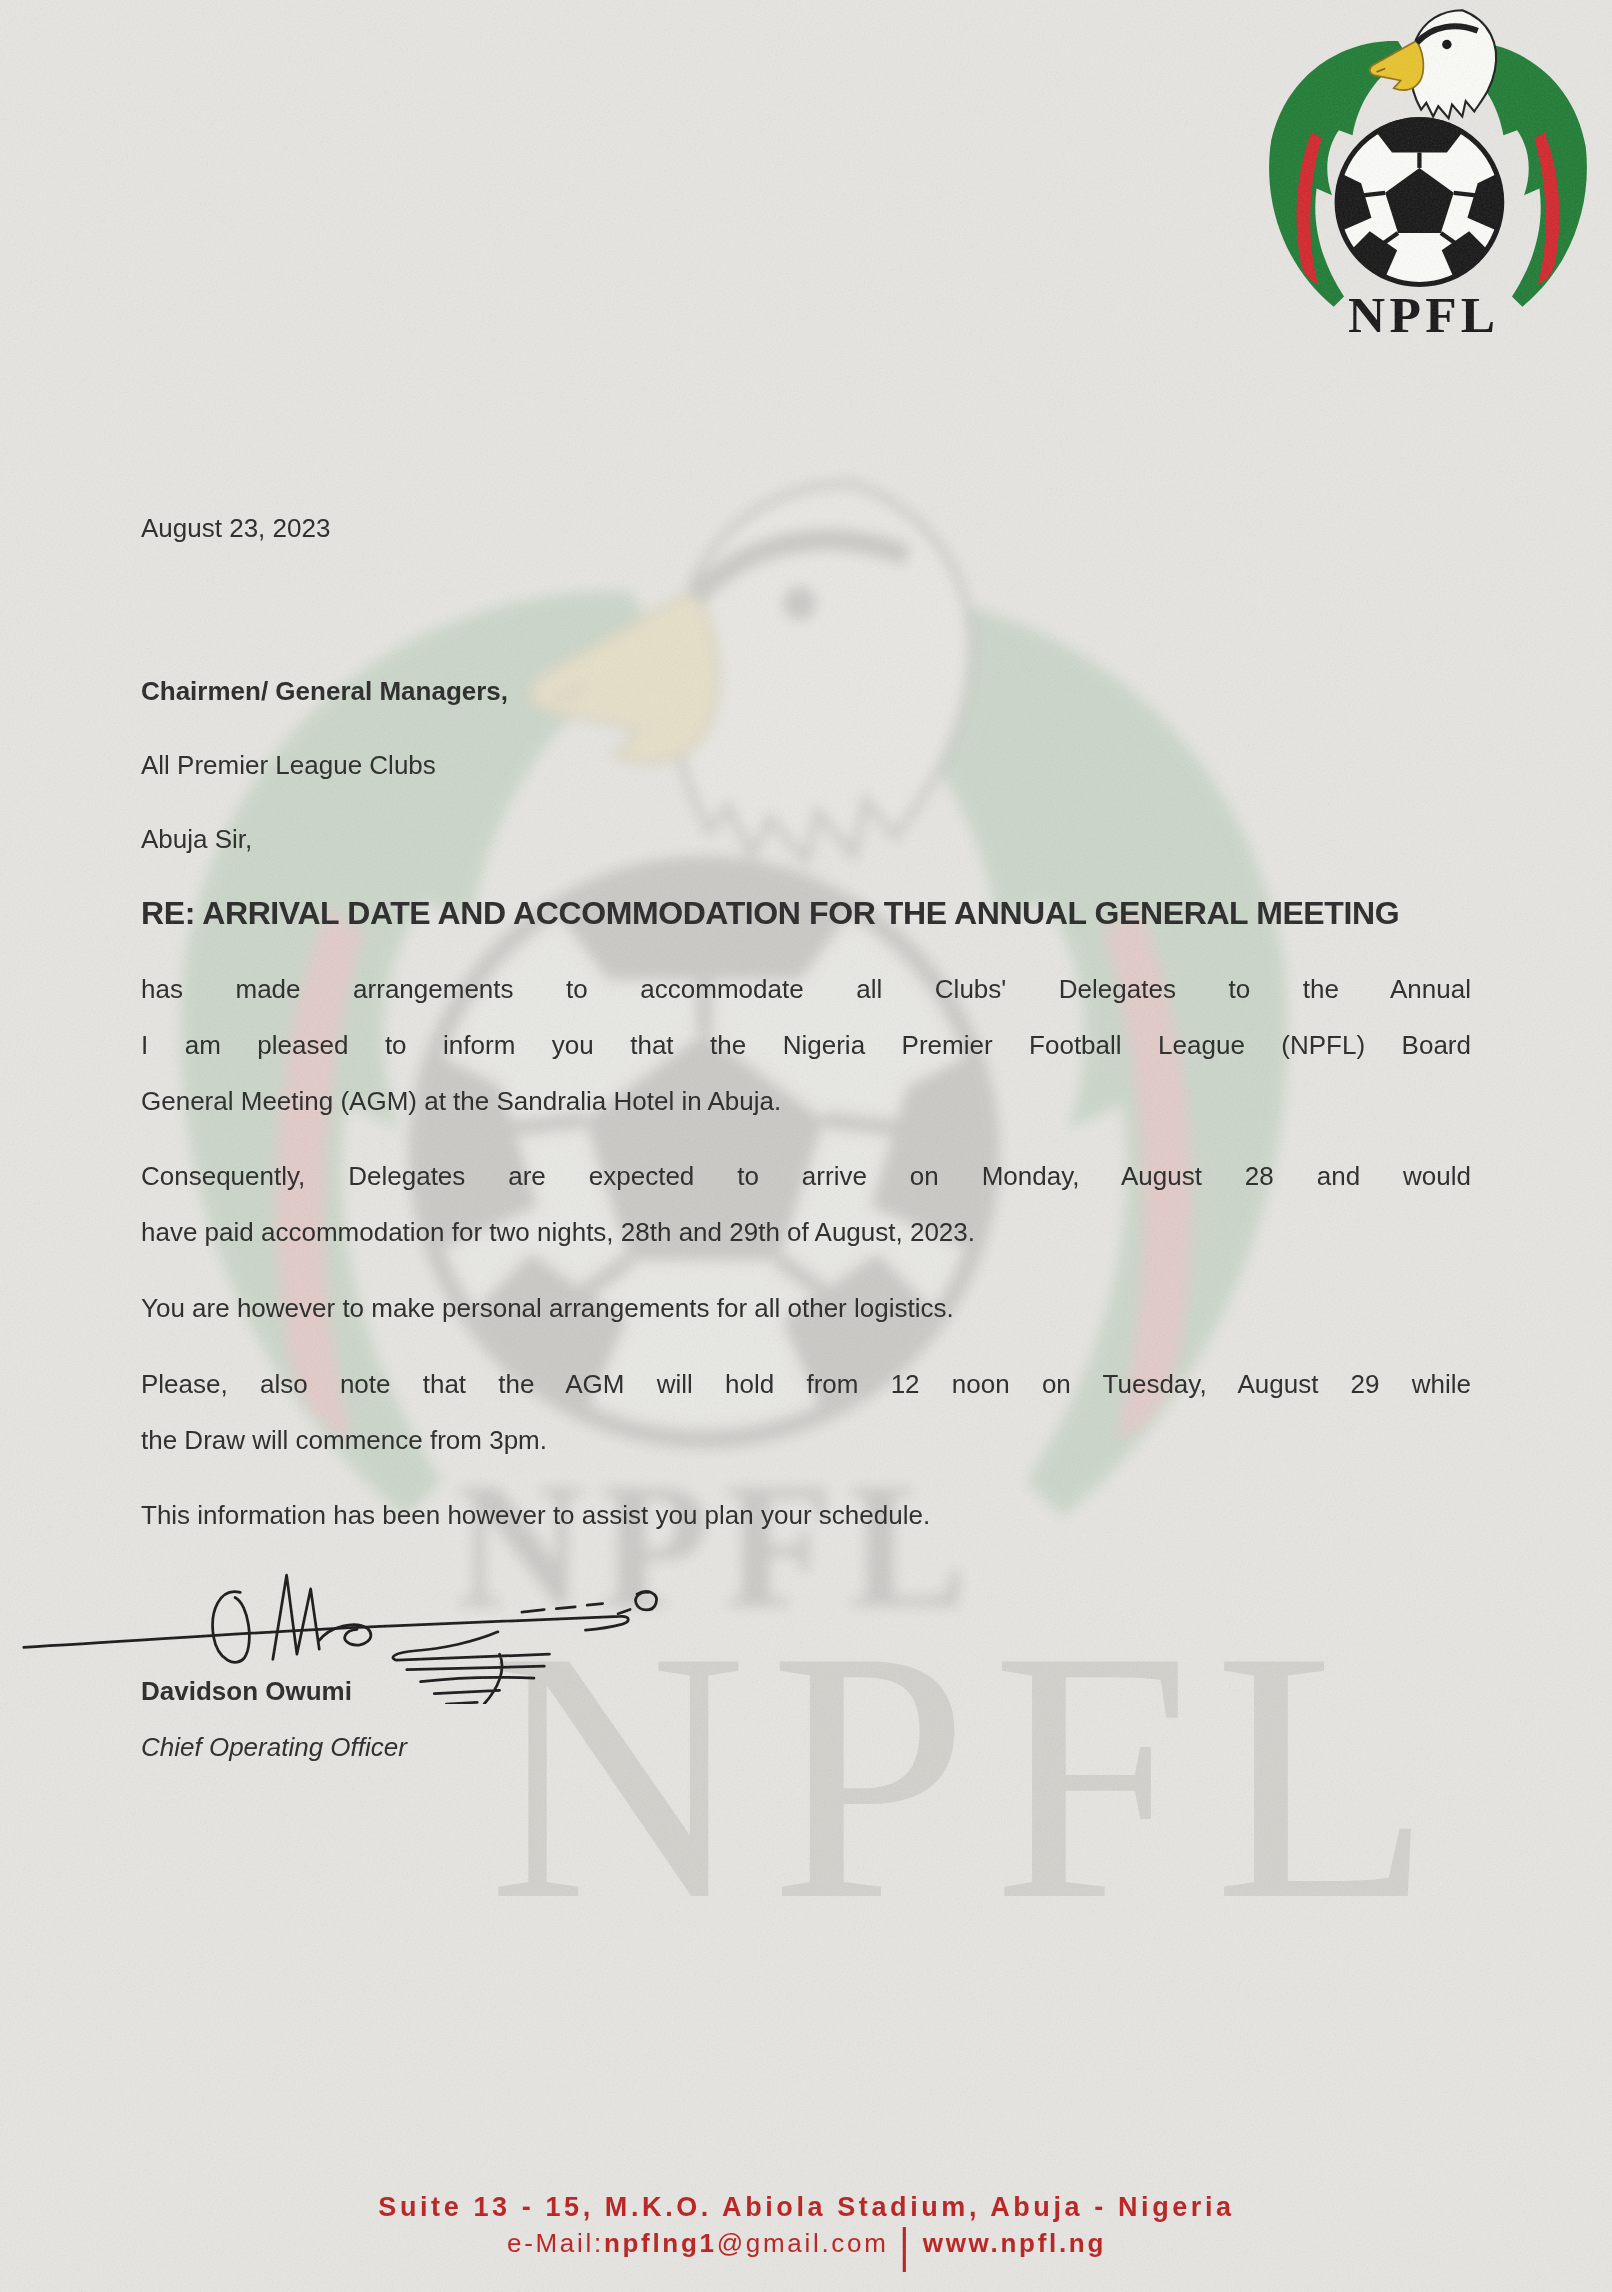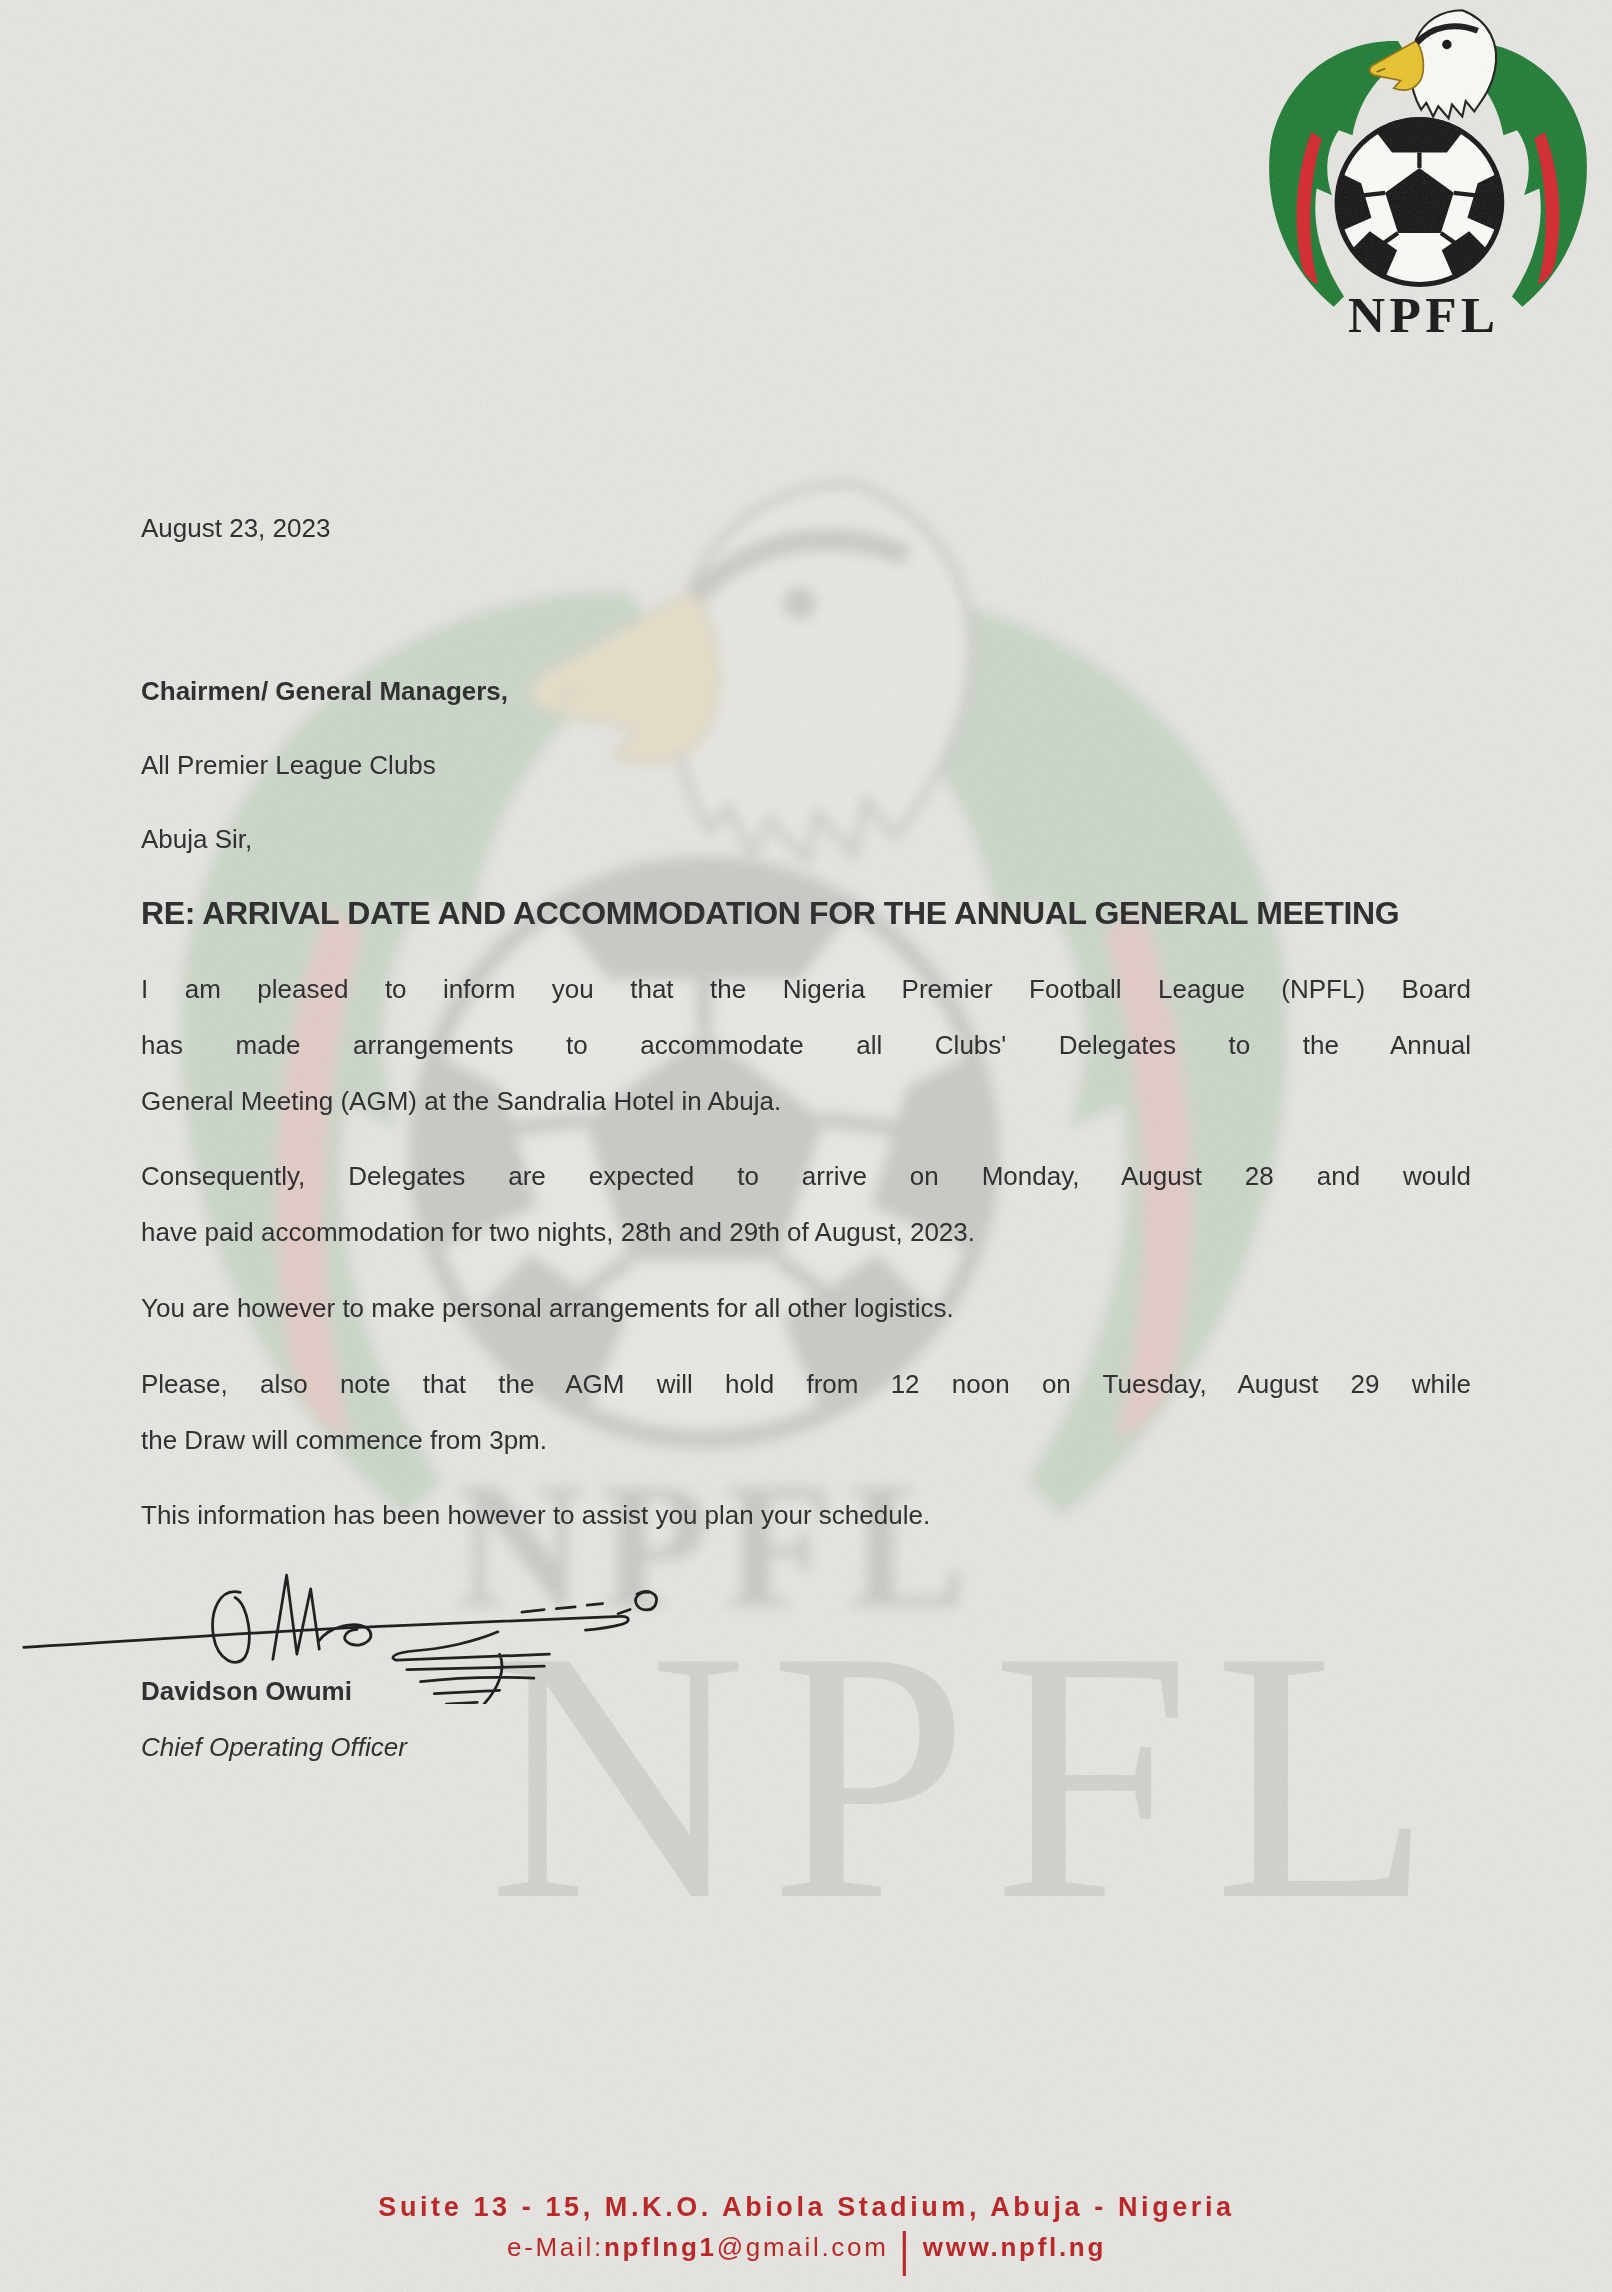--- a/index.html
+++ b/index.html
@@ -34,21 +34,21 @@
   .para { margin-bottom:19.7px; }
   .just { text-align:justify; text-align-last:justify; }
   .closing { margin-bottom:0; }
   .sig { display:block; margin:-5.4px 0 -41px -123px; width:654px; height:146px; }
   .sig path { stroke:#151515; stroke-width:3.2; fill:none; stroke-linecap:round; stroke-linejoin:round; }
   .name  { font-weight:bold; }
   .title { font-weight:normal; font-style:italic; }
   
   .footer { position:absolute; left:0; top:2187px; width:100%; text-align:center; z-index:2; color:#b91c1c; }
   .footer-line1 { font-size:27px; font-weight:bold; letter-spacing:3.6px; line-height:41px; }
-  .footer-line2 { font-size:26px; letter-spacing:2.7px; line-height:34px; margin-top:1.8px; }
+  .footer-line2 { font-size:26px; letter-spacing:2.7px; line-height:27px; margin-top:1.8px; }
   .fbold { font-weight:bold; }
   .vbar  { display:inline-block; font-size:39px; font-weight:400; vertical-align:-7.2px;
            margin:0 10.7px; transform:scaleY(1.25); }
   
   .grain { position:absolute; left:0; top:0; width:1613px; height:2293px; z-index:4; pointer-events:none; }
 </style>
 </head>
 <body>
 
 <div class="page">
@@ -112,22 +112,22 @@
   <div class="main">
     <div class="ln date">August 23, 2023</div>
 
     <div class="ln addr b">Chairmen/ General Managers,</div>
     <div class="ln addr">All Premier League Clubs</div>
     <div class="ln addr">Abuja Sir,</div>
 
     <div class="subject">RE: ARRIVAL DATE AND ACCOMMODATION FOR THE ANNUAL GENERAL MEETING</div>
 
     <div class="para">
+      <div class="ln just">has made arrangements to accommodate all Clubs' Delegates to the Annual</div>
       <div class="ln just">I am pleased to inform you that the Nigeria Premier Football League (NPFL) Board</div>
-      <div class="ln just">has made arrangements to accommodate all Clubs' Delegates to the Annual</div>
       <div class="ln">General Meeting (AGM) at the Sandralia Hotel in Abuja.</div>
     </div>
 
     <div class="para">
       <div class="ln just">Consequently, Delegates are expected to arrive on Monday, August 28 and would</div>
       <div class="ln">have paid accommodation for two nights, 28th and 29th of August, 2023.</div>
     </div>
 
     <div class="para">
       <div class="ln">You are however to make personal arrangements for all other logistics.</div>

